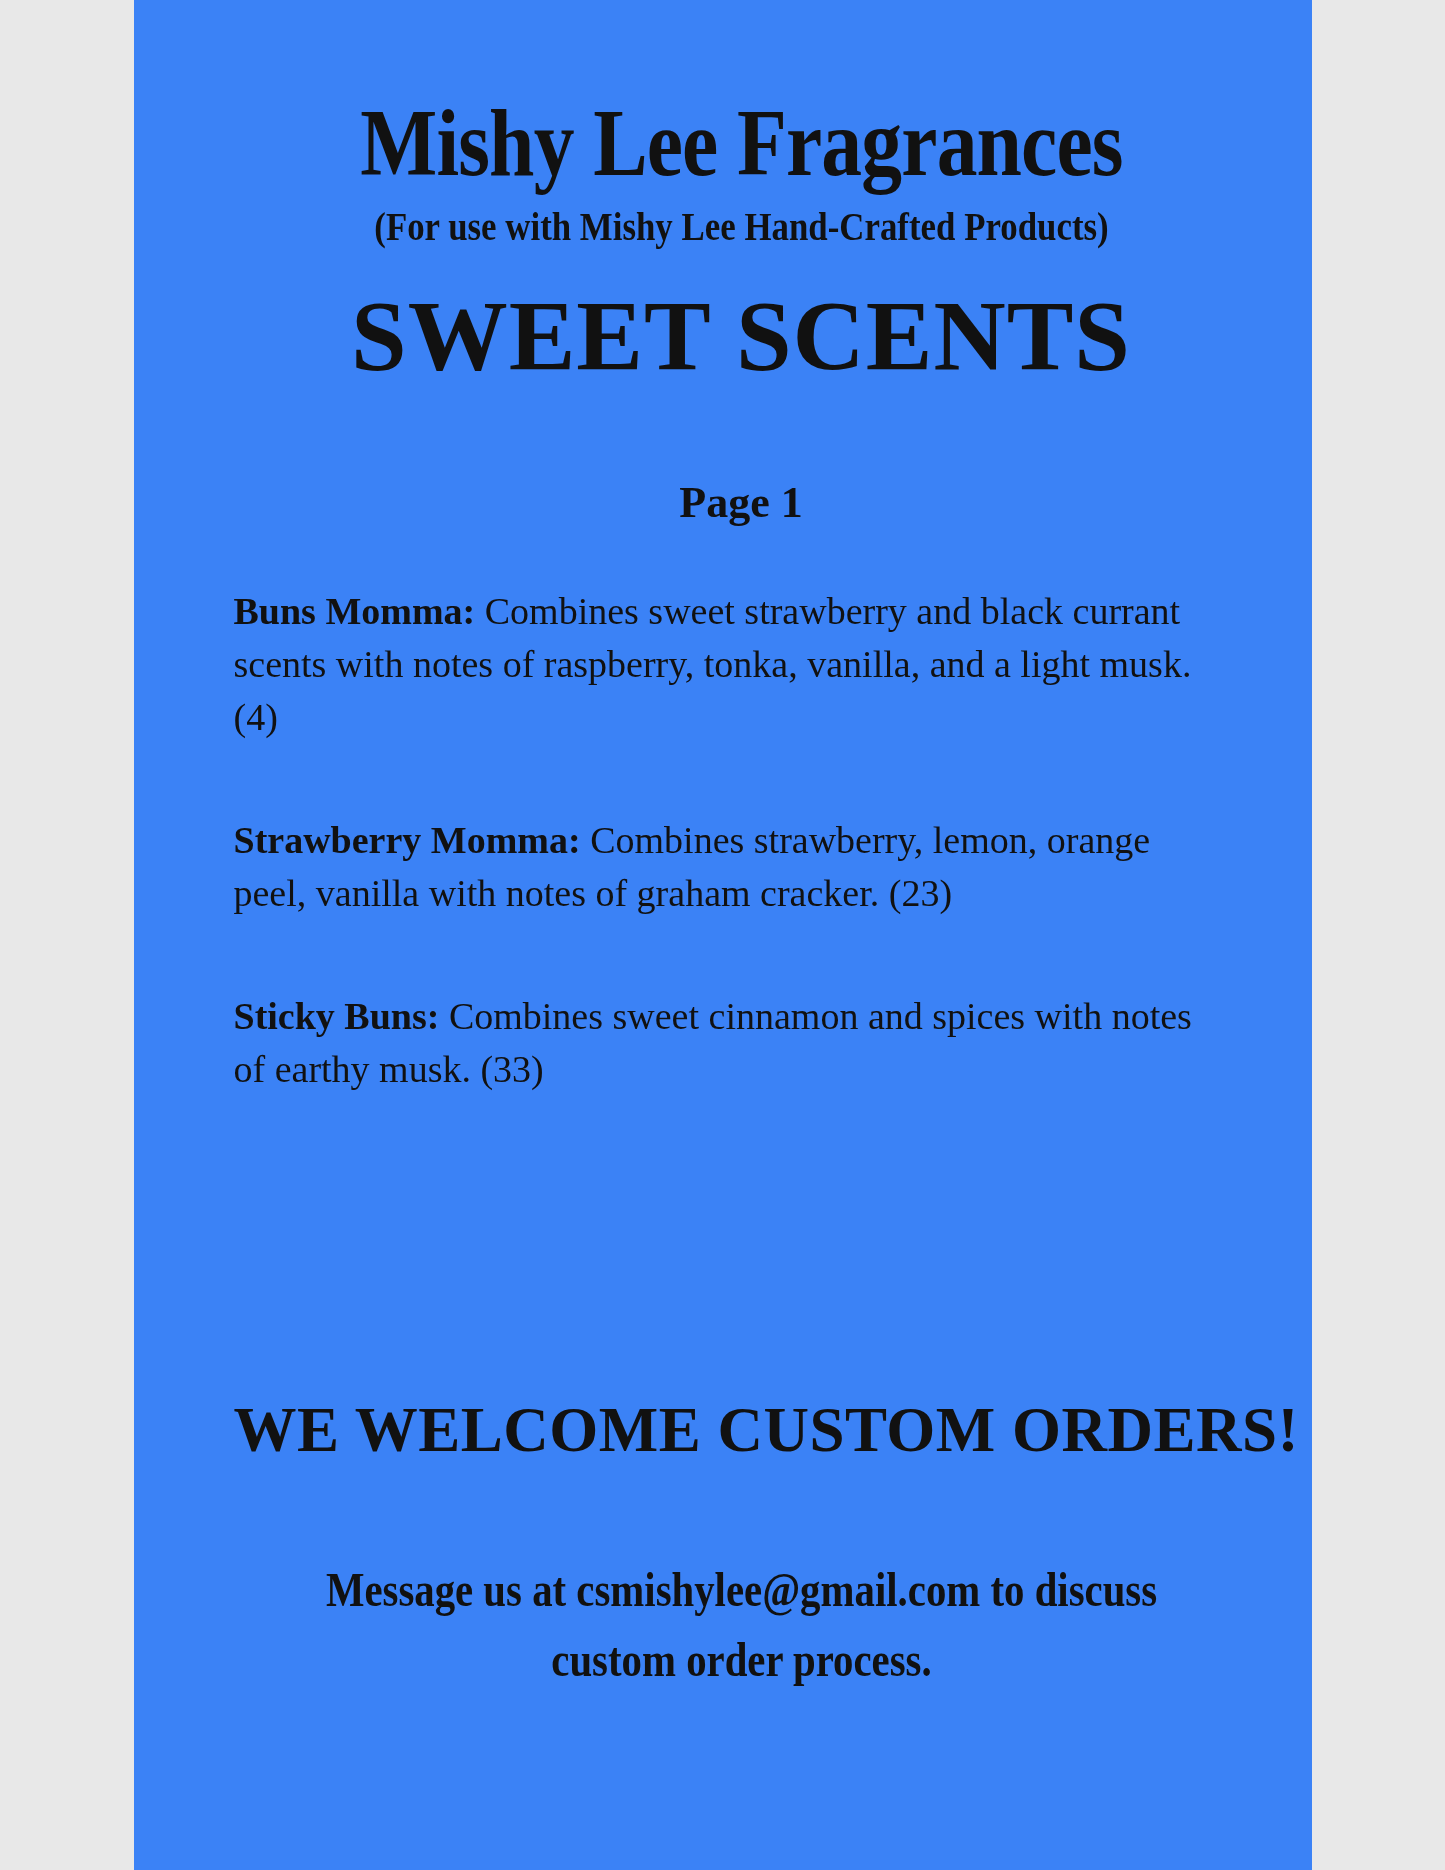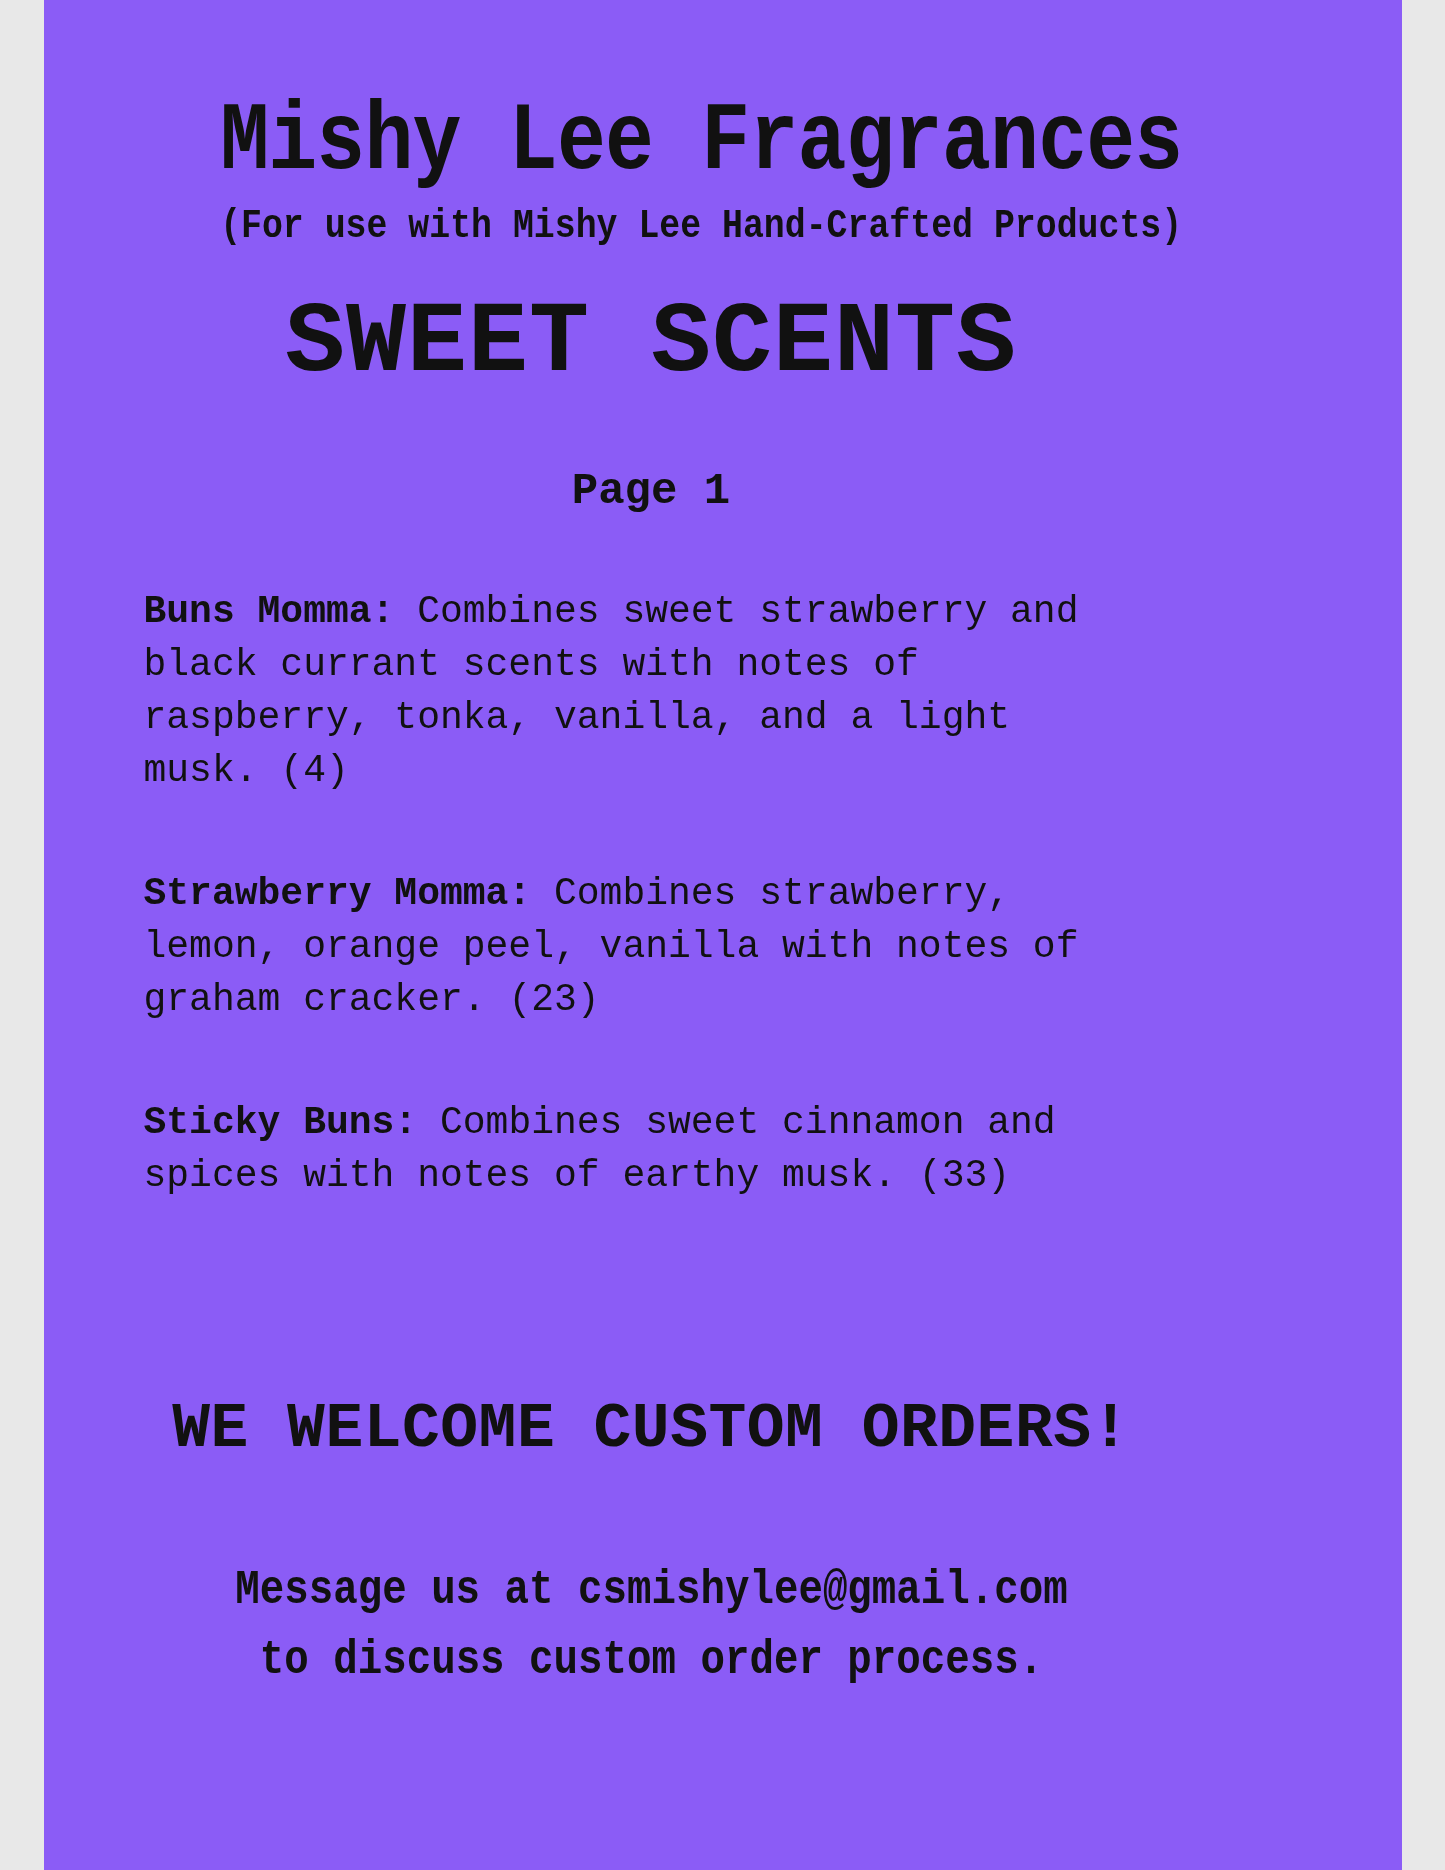--- a/index.html
+++ b/index.html
@@ -2,26 +2,26 @@
 <html><head>
 <meta charset="utf-8">
 <style>
   html, body {
     margin: 0;
     padding: 0;
     background: #e8e8e8;
   }
   .page {
     position: relative;
-    width: 1358px;
+    width: 1178px;
     height: 1870px;
-    background: #8b5cf6;
+    background: #3b82f6;
     margin: 0 auto;
     overflow: hidden;
-    font-family: Liberation Mono, monospace;
+    font-family: Liberation Serif, serif;
     color: #111111;
   }
   .column {
     position: absolute;
     left: 100px;
     width: 1015px;
   }
   
   .brand { top: 95px; text-align: center; }
   .condensed { transform: scaleX(0.85); transform-origin: 50% 50%; }
@@ -36,29 +36,29 @@
   .brand-subtitle {
     margin-top: 12px;
     font-size: 41px;
     line-height: 47px;
     font-weight: 700;
     white-space: nowrap;
   }
   
   .heading { top: 283px; text-align: center; }
   .section-title {
-    margin: 8px;
+    margin: 0;
     font-size: 100px;
     line-height: 105px;
     font-weight: 800;
     letter-spacing: 1px;
     white-space: nowrap;
   }
   .page-label {
-    margin-top: 70px;
+    margin-top: 90px;
     font-size: 44px;
     line-height: 50px;
     font-weight: 700;
   }
   
   .scent-list { top: 585px; width: 972px; }
   .scent {
     margin: 0 0 70px 0;
     font-size: 38px;
     line-height: 53px;

